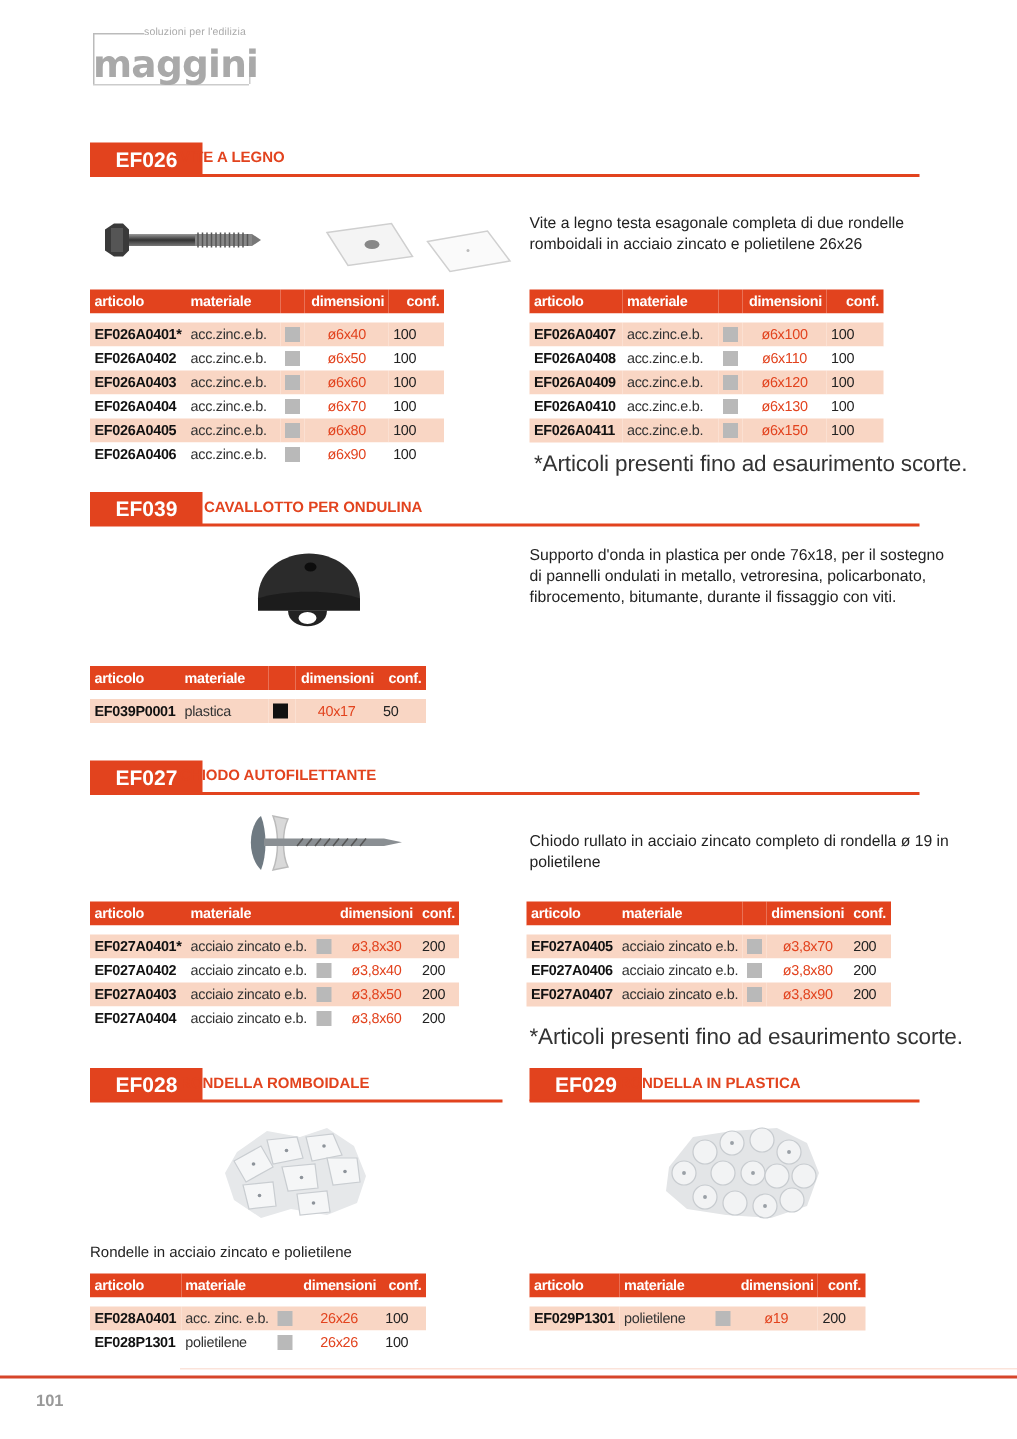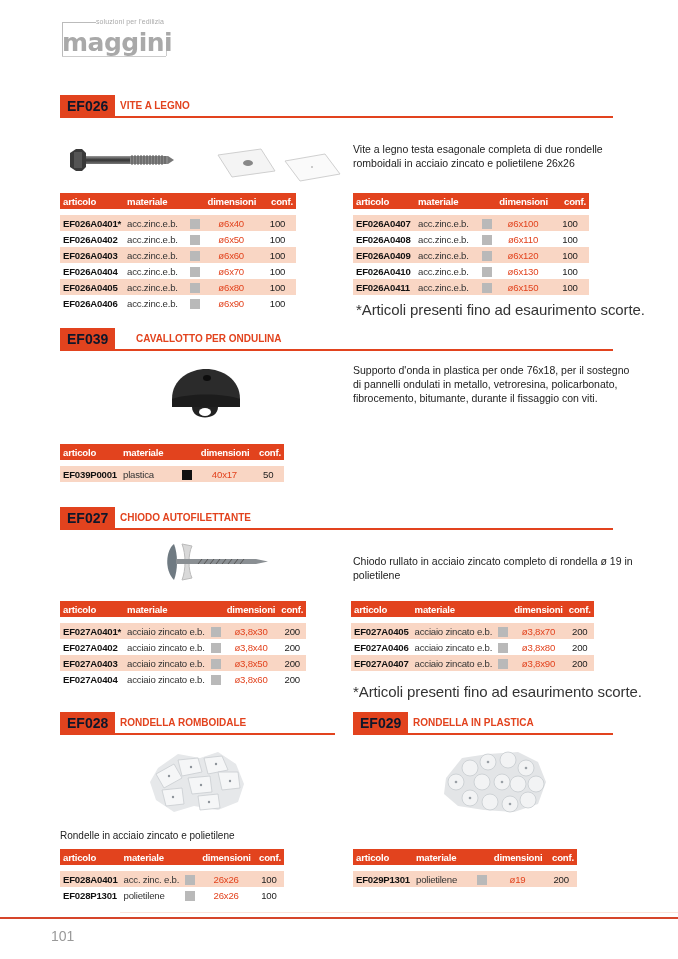--- a/index.html
+++ b/index.html
@@ -11,45 +11,45 @@
   .logo { left:58px; top:14px; width:112px; height:46px; }
   .logo-tag { position:absolute; left:38px; top:4px; font-size:7px; color:#aaa; letter-spacing:0.1px; }
   .logo-line-top { position:absolute; left:4px; top:8px; width:34px; height:1px; background:#bbb; }
   .logo-line-left { position:absolute; left:4px; top:8px; width:1px; height:34px; background:#bbb; }
   .logo-line-bot { position:absolute; left:4px; top:42px; width:104px; height:1px; background:#ccc; }
   .logo-line-right { position:absolute; left:108px; top:28px; width:1px; height:14px; background:#ccc; }
   .logo-word { position:absolute; left:4px; top:14px; font-size:25px; font-weight:bold; color:#a9a9a9; letter-spacing:-0.5px; font-family:"DejaVu Sans", sans-serif; }
 
   
   .sec-head { height:22px; }
-  .sec-code { position:absolute; left:0; top:0; height:22px; padding:0 7px; background:#e2431e; color:#0f172a; font-weight:bold; font-size:14px; line-height:22px; }
+  .sec-code { position:absolute; left:0; top:0; height:22px; padding:0 17px; background:#e2431e; color:#ffffff; font-weight:bold; font-size:14px; line-height:22px; }
   .sec-title { position:absolute; top:0; line-height:22px; font-weight:bold; font-size:10px; color:#e2431e; }
   .sec-rule { position:absolute; left:0; right:0; top:21px; height:2px; background:#e2431e; }
 
   
   .desc { font-size:10.5px; line-height:14px; color:#222; }
 
   
   table.t { border-collapse:collapse; font-family:"Liberation Sans", sans-serif; font-size:9.6px; }
   table.t thead th { background:#e2431e; color:#fff; font-weight:bold; text-align:left; height:16px; padding:0 3px; font-size:9.6px; letter-spacing:-0.2px; }
   table.t thead th.c-dim, table.t thead th.c-conf { text-align:right; }
   table.t tr.spacer td { height:6px; padding:0; background:#fff; }
   table.t tbody td { height:16px; padding:0 3px; white-space:nowrap; letter-spacing:-0.2px; }
   table.t tbody tr.odd td { background:#f9d6c4; }
   table.t tbody tr.even td { background:#fff; }
   td.c-art { font-weight:bold; color:#111; }
   td.c-mat { color:#333; }
   td.c-dim { color:#e2431e; text-align:center; }
-  td.c-conf { text-align:center; color:#222; }
+  td.c-conf { text-align:left; color:#222; }
   .sw { display:inline-block; width:10px; height:10px; background:#b9b9b9; vertical-align:middle; }
   .sw.black { background:#111; }
   .note { font-size:15px; color:#333; letter-spacing:-0.1px; }
   .bottom-line { left:0; width:678px; top:917px; height:2px; background:#d6452a; }
   .bottom-line2 { left:120px; width:558px; top:912px; height:1px; background:#fbe3da; }
-  .page-num { left:51px; top:928px; font-size:14px; color:#999; }
+  .page-num { left:24px; top:928px; font-size:11px; color:#999;font-weight:bold; }
 </style>
 </head>
 <body>
 
 <div class="abs logo">
   <div class="logo-line-top"></div>
   <div class="logo-line-left"></div>
   <div class="logo-line-bot"></div>
   <div class="logo-line-right"></div>
   <div class="logo-tag">soluzioni per l'edilizia</div>

